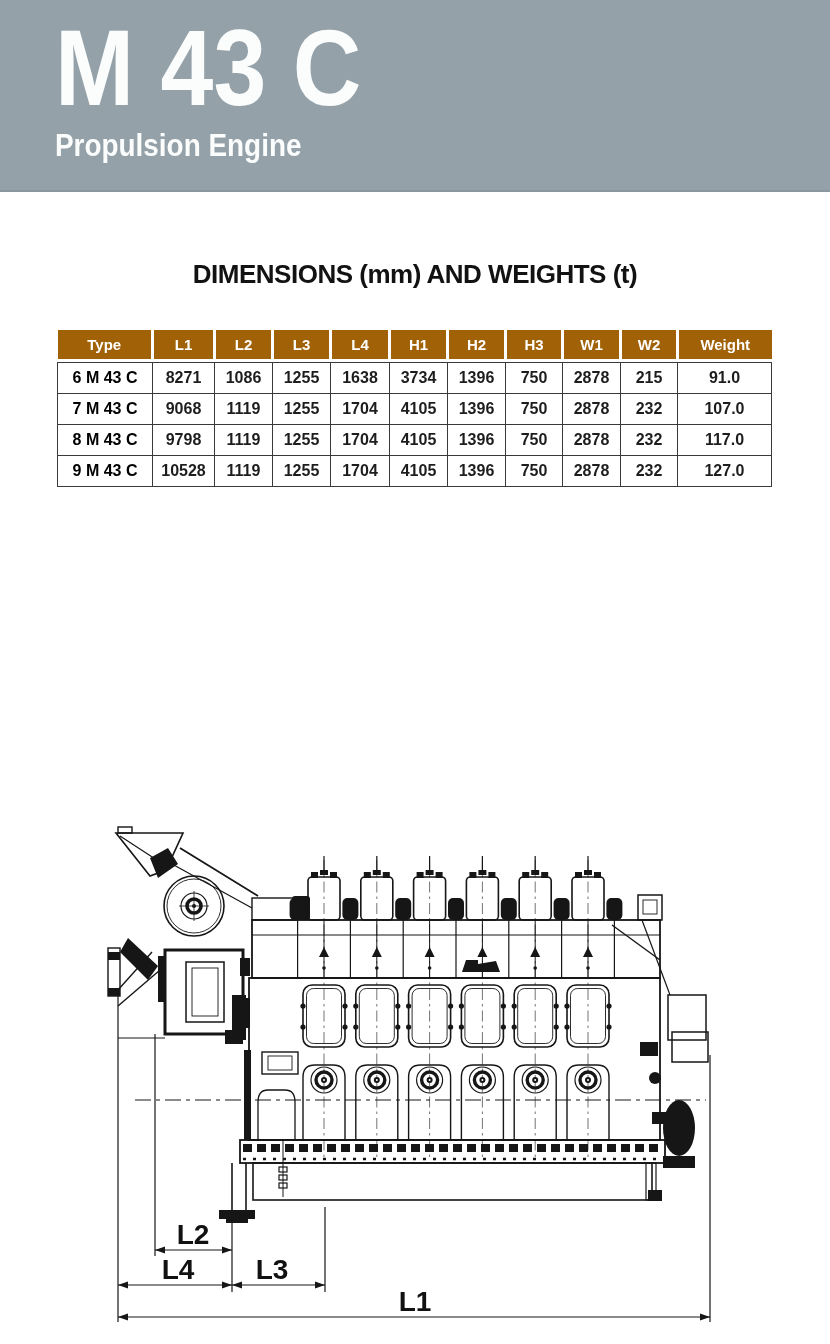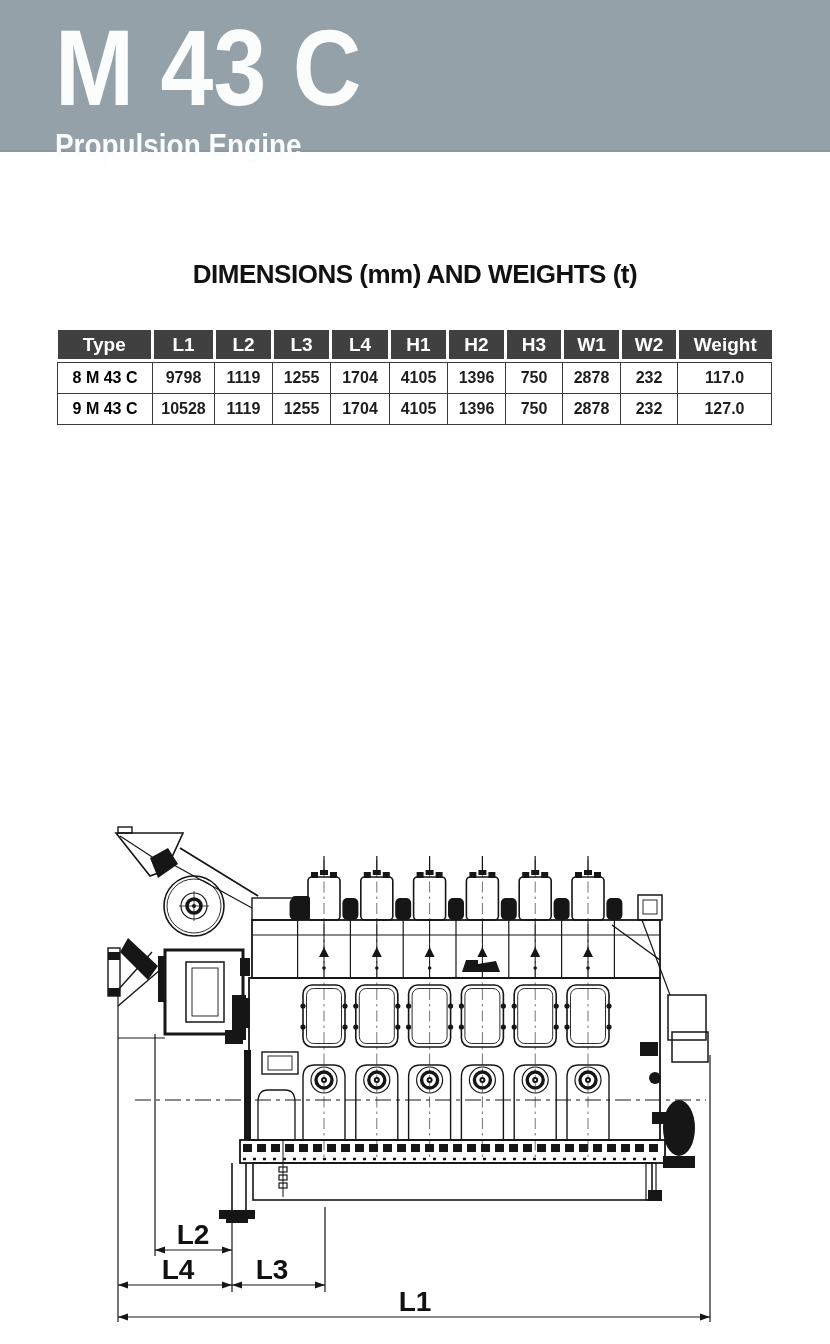--- a/index.html
+++ b/index.html
@@ -1,21 +1,21 @@
 <!DOCTYPE html>
 <html><head>
 <meta charset="utf-8">
 <style>
   * { margin: 0; padding: 0; box-sizing: border-box; }
   html, body { width: 830px; height: 1344px; background: #ffffff; }
   body { position: relative; font-family: "Liberation Sans", sans-serif; overflow: hidden; }
 
   
   .banner {
-    position: absolute; left: 0; top: 0; width: 830px; height: 152px;
+    position: absolute; left: 0; top: 0; width: 830px; height: 192px;
     background: #94a1a9; border-bottom: 2px solid #8a97a0;
   }
   .banner .model {
     position: absolute; left: 55px; top: 14px;
     font-size: 108px; font-weight: bold; color: #fbfcfc;
     letter-spacing: 0px; line-height: 1.0; white-space: nowrap;
     transform: scaleX(0.88); transform-origin: left top;
   }
   .banner .subtitle {
     position: absolute; left: 55px; top: 128px;
@@ -29,21 +29,21 @@
     text-align: center; font-size: 26px; font-weight: bold; color: #121212;
     letter-spacing: -0.5px;
   }
 
   
   table.dims {
     position: absolute; left: 57px; top: 330px; width: 714px;
     border-collapse: collapse; table-layout: fixed;
   }
   table.dims th {
-    background: #404040; color: #ffffff; font-weight: bold; font-size: 19px;
+    background: #a16207; color: #ffffff; font-weight: bold; font-size: 15px;
     height: 29px; text-align: center; vertical-align: middle;
     border-right: 3px solid #ffffff;
   }
   table.dims th:last-child { border-right: none; margin-top: 45px; }
   table.dims tr.spacer td { height: 3px; border: none; background: #ffffff; padding: 0; }
   table.dims td {
     background: #ffffff; color: #1d1d1d; font-weight: bold; font-size: 16px;
     height: 31px; text-align: center; vertical-align: middle;
     border: 1.6px solid #3a3a3a;
   }
@@ -94,20 +94,46 @@
       <th>H3</th>
       <th>W1</th>
       <th>W2</th>
       <th>Weight</th>
     </tr>
   </thead>
   <tbody>
     <tr class="spacer">
         <td colspan="11"></td>
       </tr>
+    <tr>
+      <td class="type">6 M 43 C</td>
+      <td>8271</td>
+      <td>1086</td>
+      <td>1255</td>
+      <td>1638</td>
+      <td>3734</td>
+      <td>1396</td>
+      <td>750</td>
+      <td>2878</td>
+      <td>215</td>
+      <td>91.0</td>
+    </tr>
+    <tr>
+      <td class="type">7 M 43 C</td>
+      <td>9068</td>
+      <td>1119</td>
+      <td>1255</td>
+      <td>1704</td>
+      <td>4105</td>
+      <td>1396</td>
+      <td>750</td>
+      <td>2878</td>
+      <td>232</td>
+      <td>107.0</td>
+    </tr>
     <tr>
       <td class="type">8 M 43 C</td>
       <td>9798</td>
       <td>1119</td>
       <td>1255</td>
       <td>1704</td>
       <td>4105</td>
       <td>1396</td>
       <td>750</td>
       <td>2878</td>

